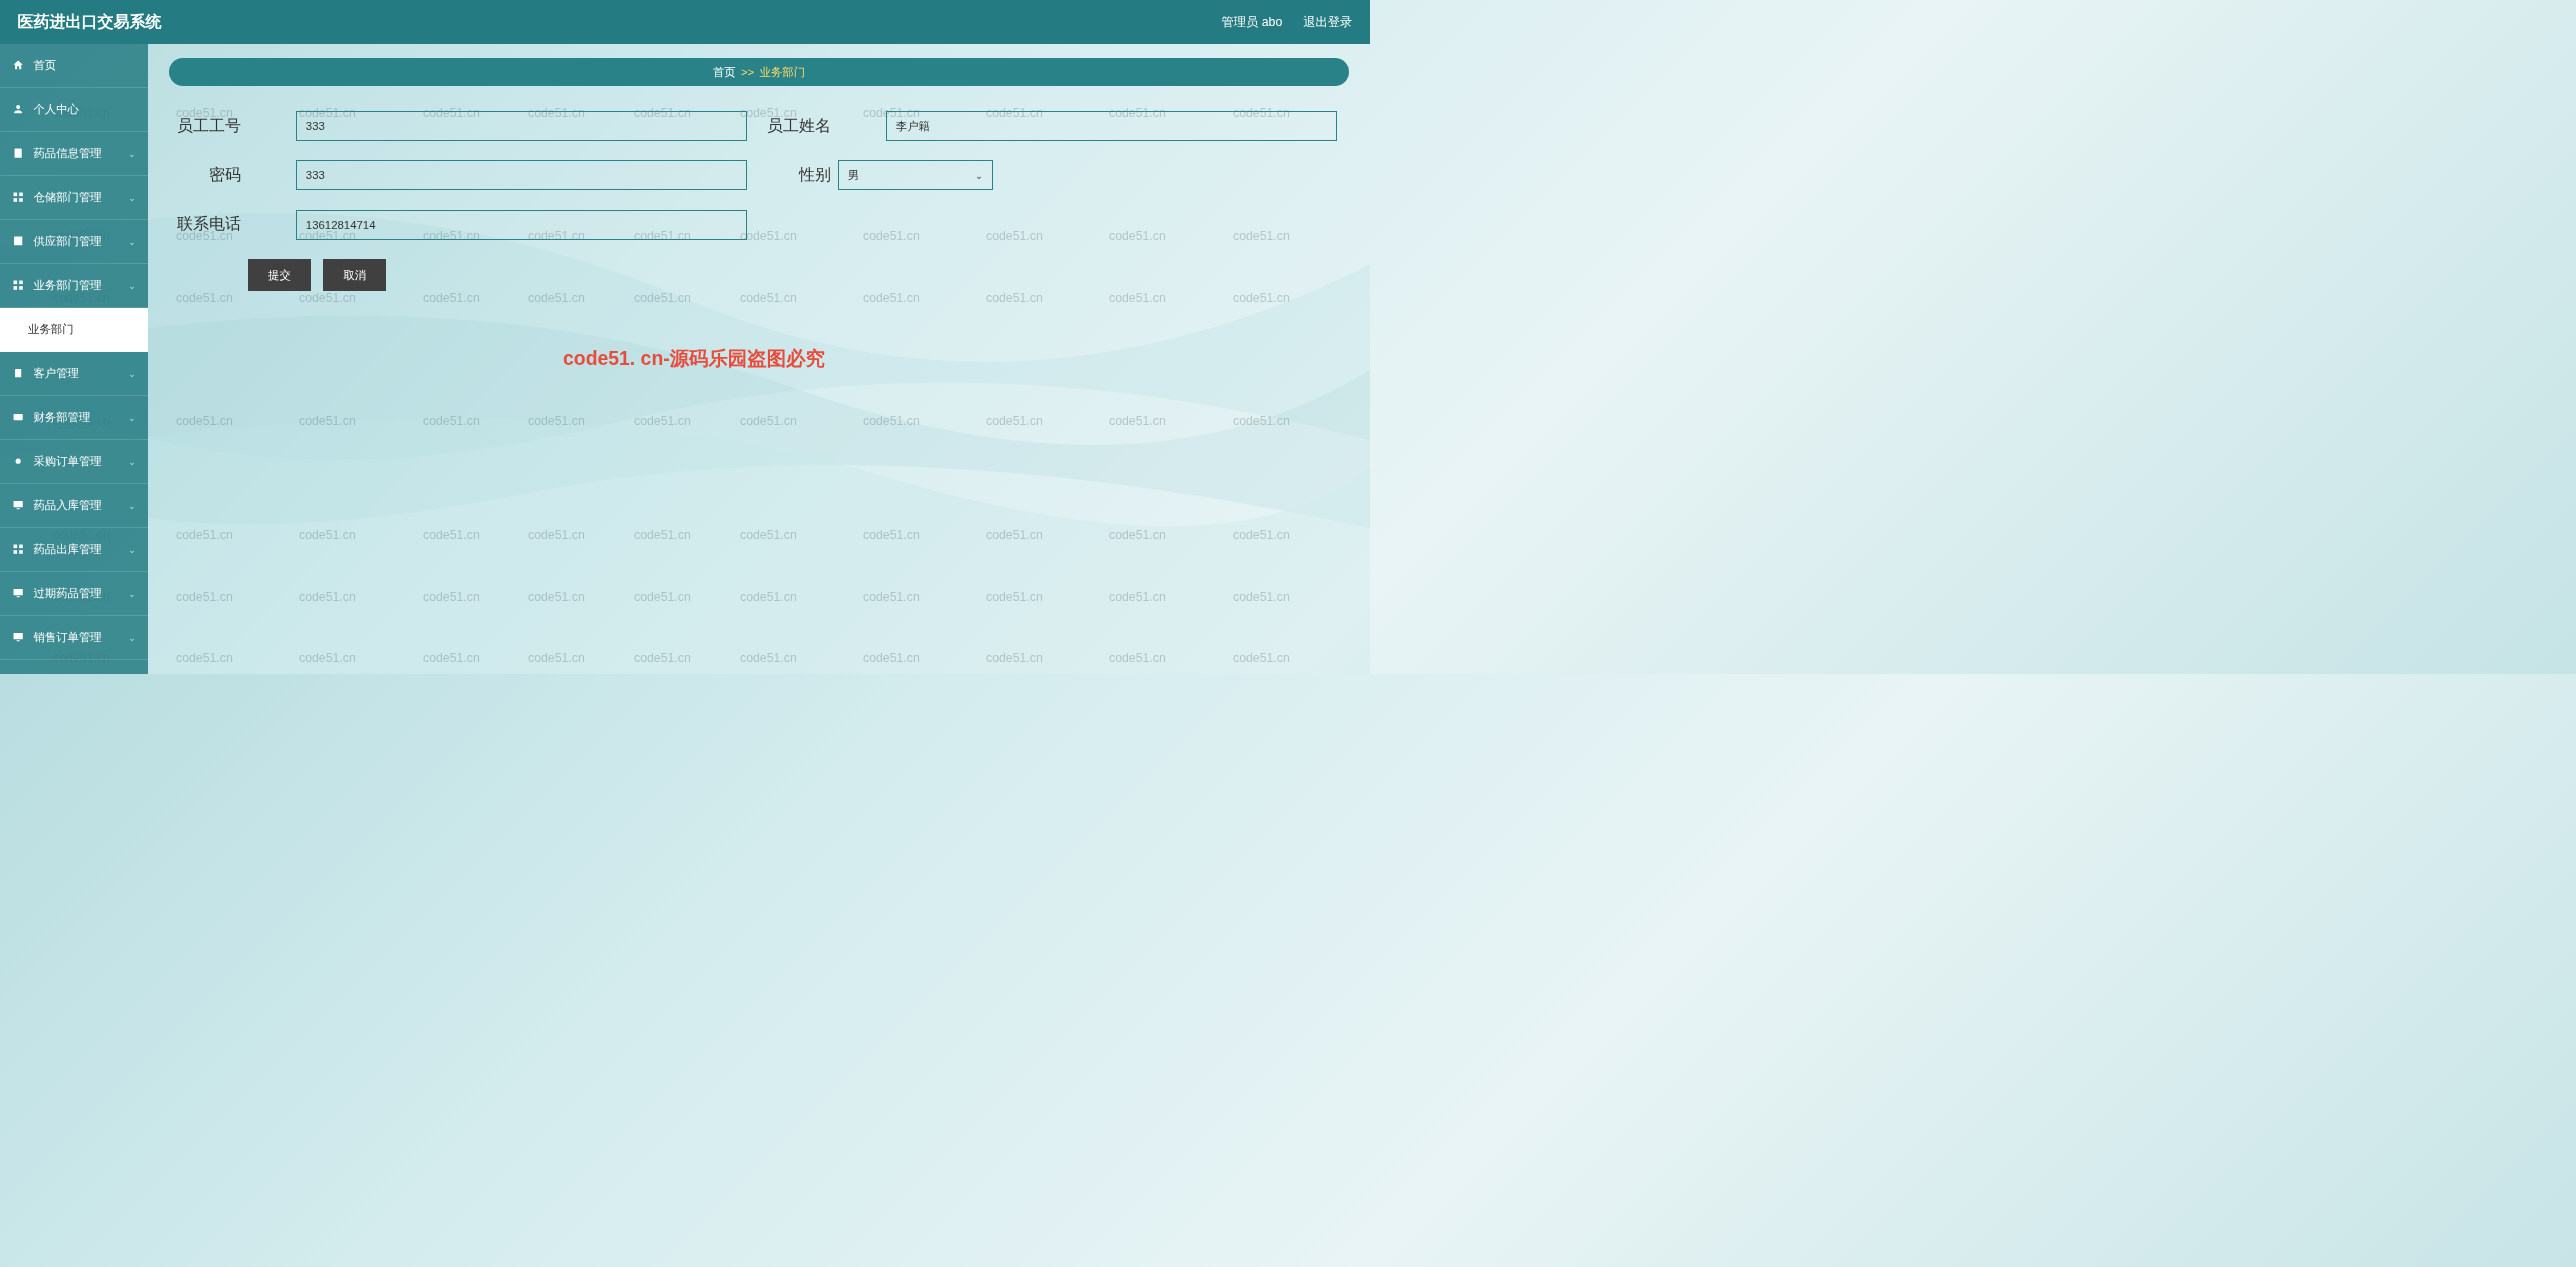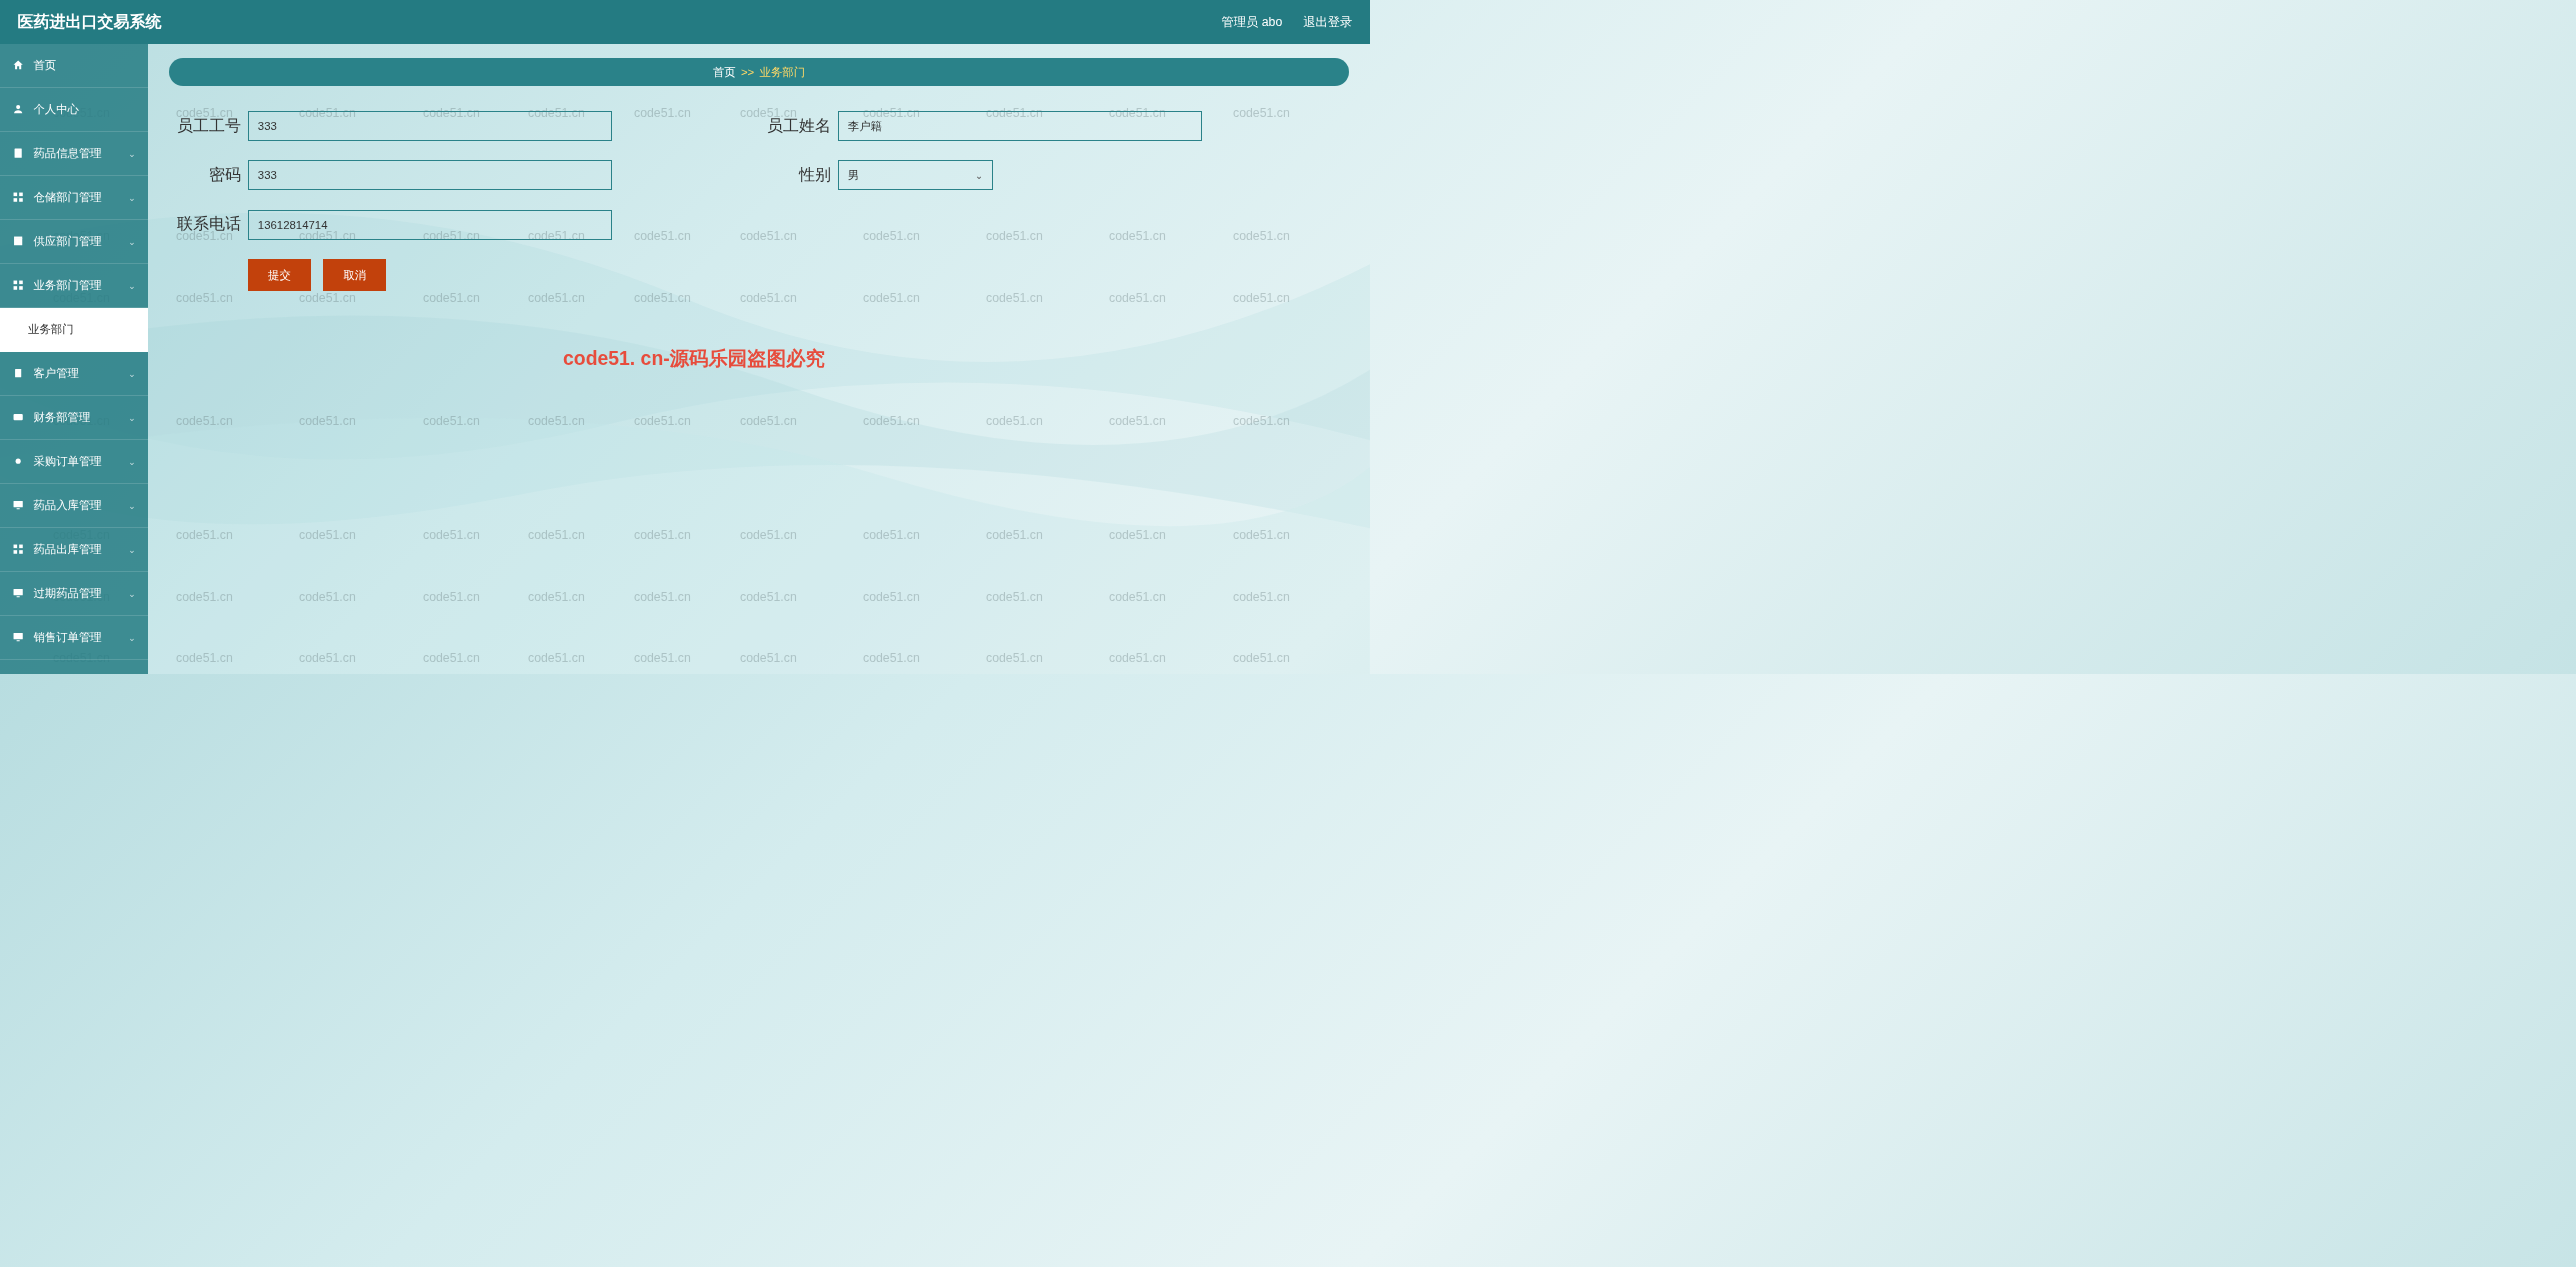--- a/index.html
+++ b/index.html
@@ -120,37 +120,37 @@
 }
 .field input, .field .select {
   height: 30px;
   border: 0.9px solid #2a8289;
   background: transparent;
   padding: 0 8.8px;
   font-size: 11.4px;
   color: #333;
   outline: none;
 }
-.field input { width: 364px; }
+.field input { width: 451px; margin-left: 48px; }
 .field .select {
   width: 155px;
   display: flex;
   align-items: center;
   justify-content: space-between;
   cursor: pointer;
 }
 .buttons {
   display: flex;
   gap: 12.3px;
   margin-left: 79px;
 }
 .btn {
   width: 63px;
   height: 32px;
-  background: #c2410c;
+  background: #404040;
   color: #fff;
   border: none;
   font-size: 11.4px;
   cursor: pointer;
 }
 .watermark {
   position: absolute;
   font-size: 12.3px;
   color: rgba(100,120,122,0.35);
   pointer-events: none;

